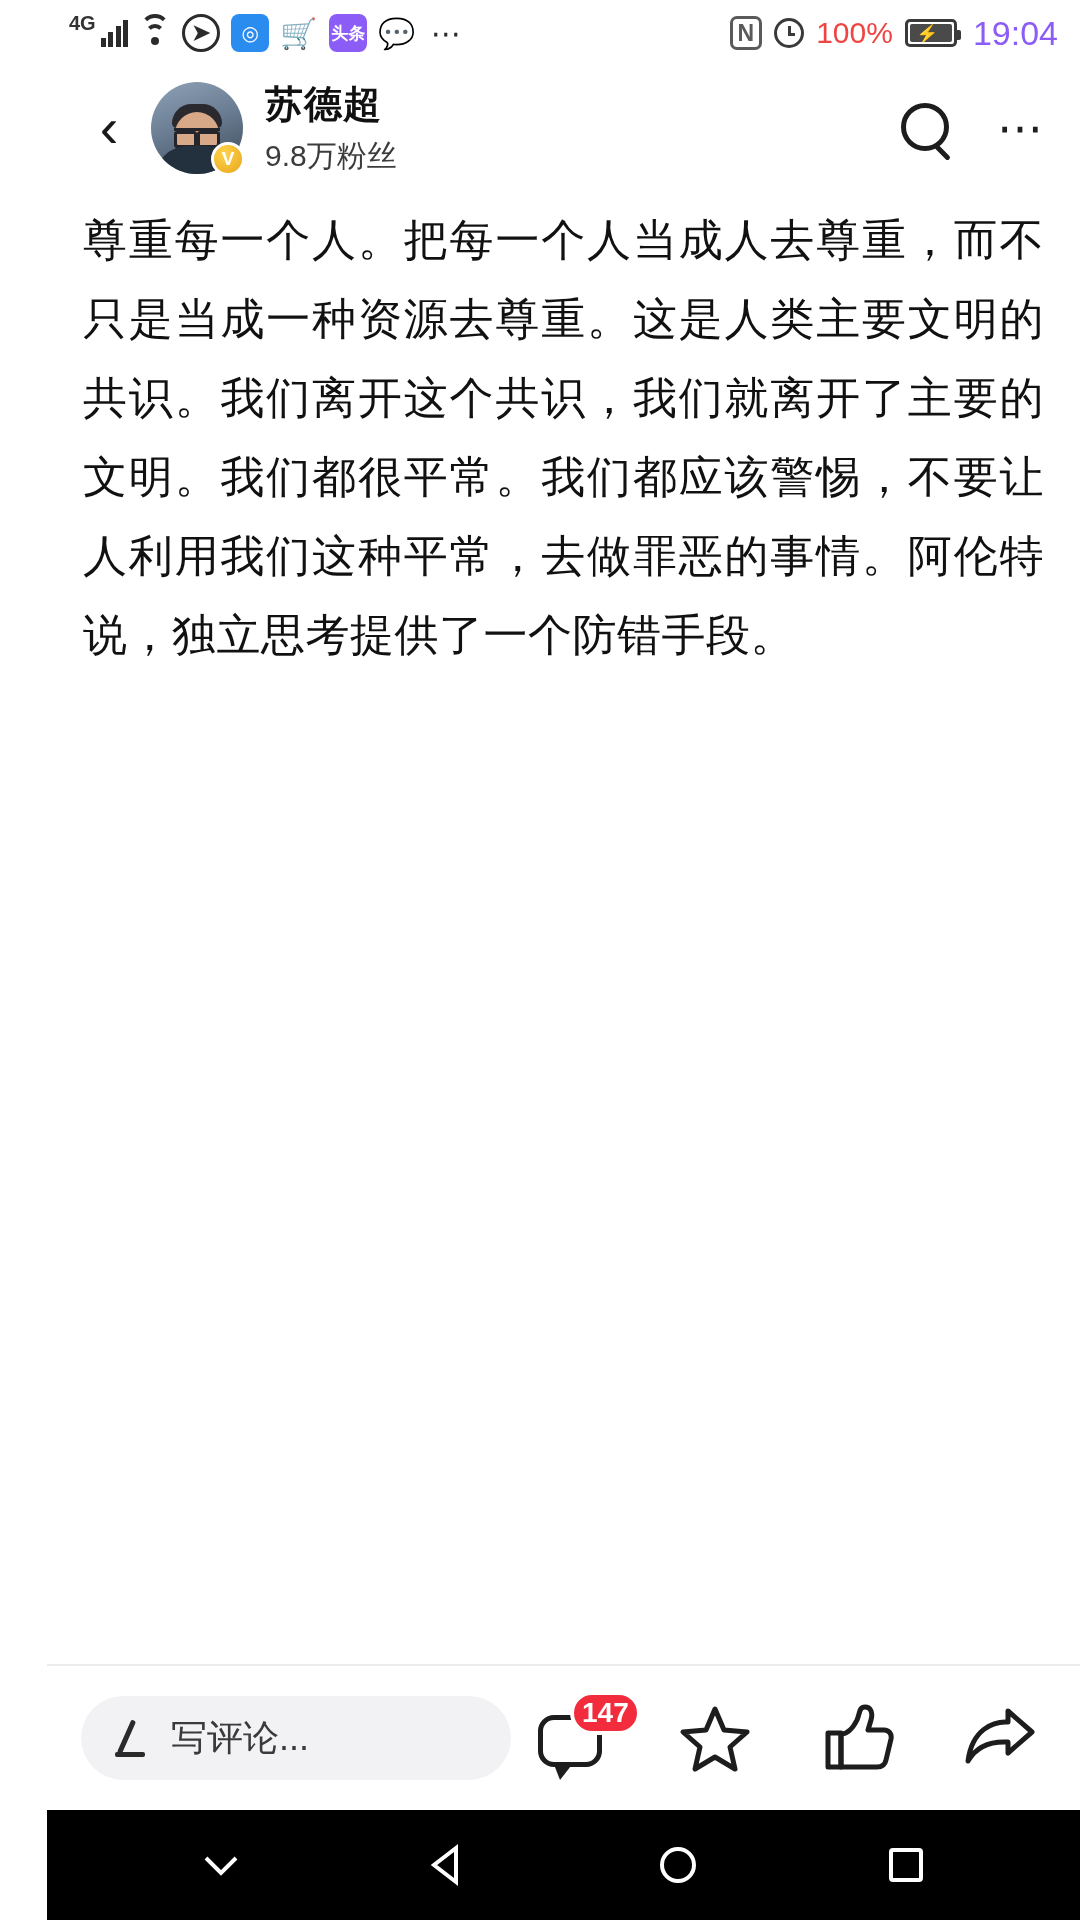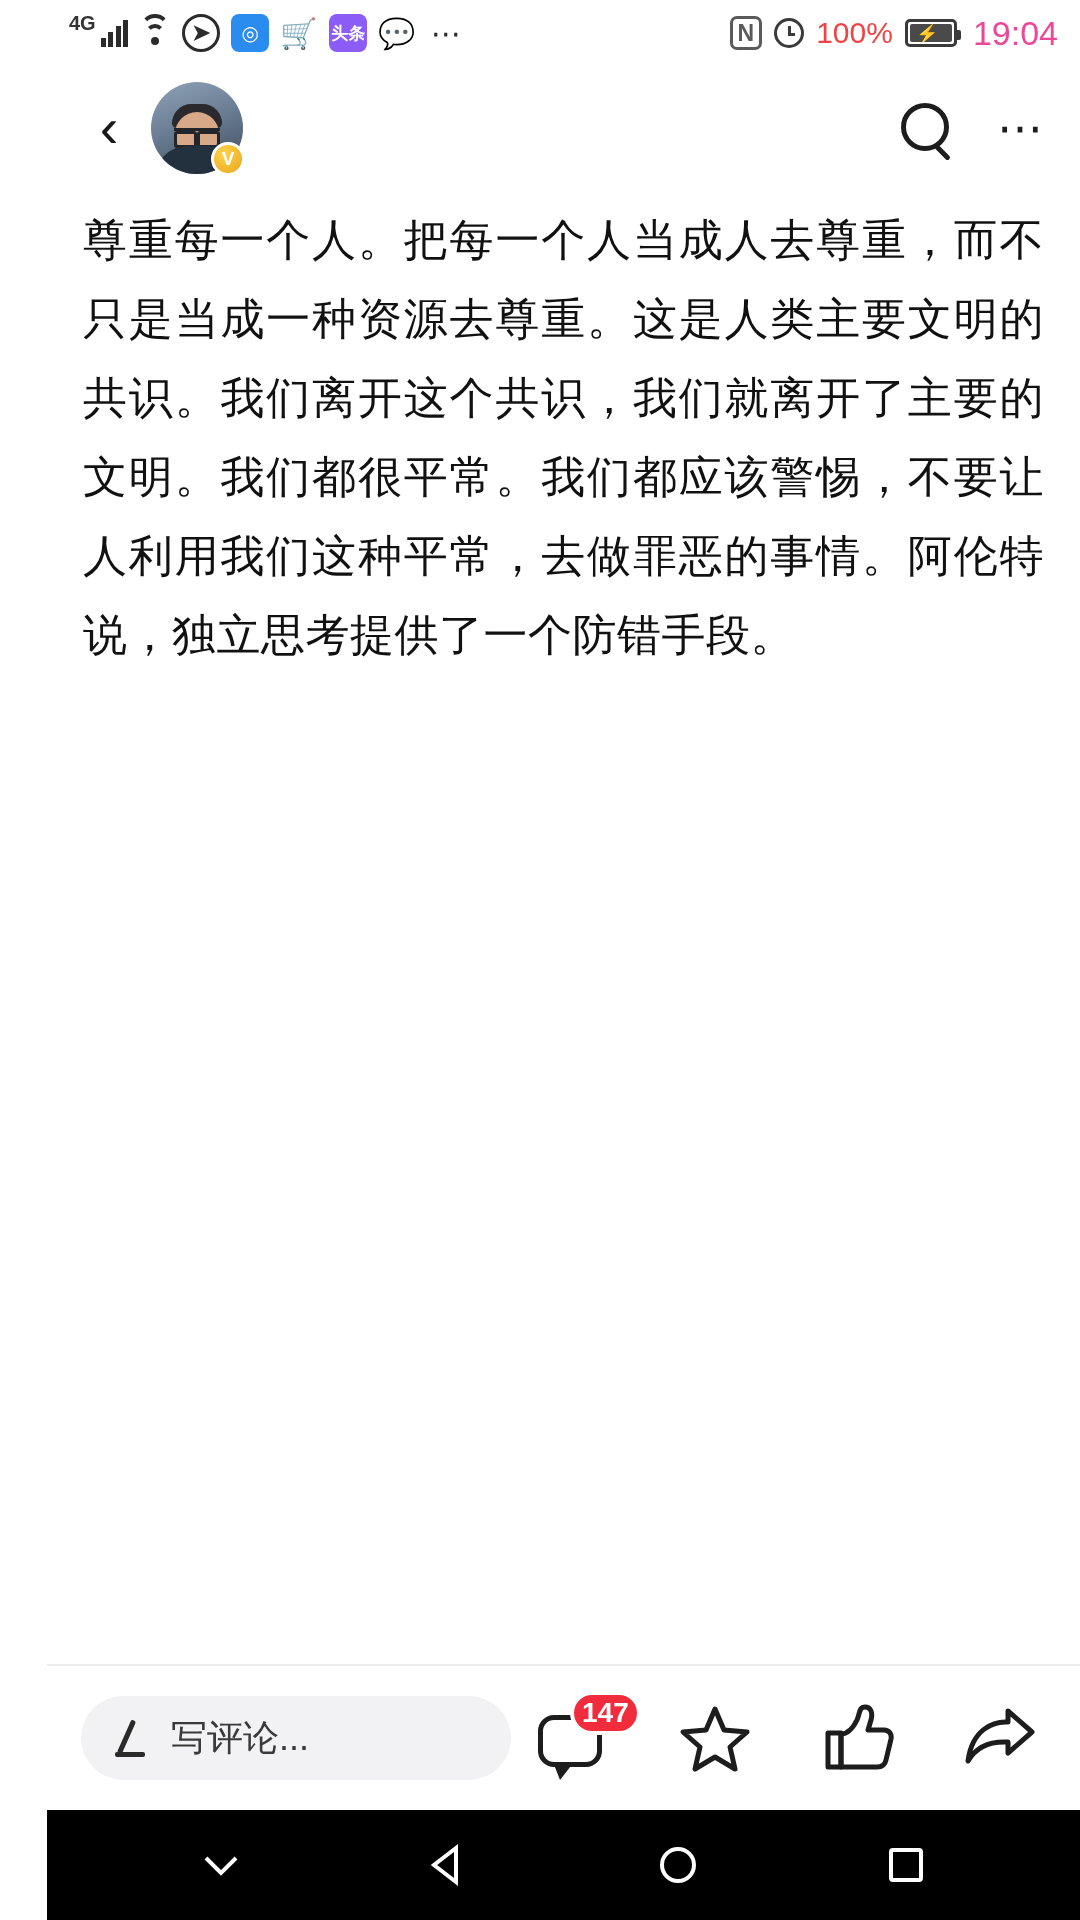--- a/index.html
+++ b/index.html
@@ -121,21 +121,21 @@
     content: ""; position: absolute; right: -7px; top: 8px;
     width: 4px; height: 10px; background: #3a3a3a; border-radius: 0 2px 2px 0;
   }
   .batt .fill {
     background: #4a4a4a; height: 100%; width: 100%; border-radius: 2px;
     position: relative; overflow: hidden;
   }
   .batt .bolt {
     position: absolute; left: 6px; top: 1px; color: #fff; font-size: 18px; line-height: 18px;
   }
-  .clock { font-size: 34px; color: #ec4899; margin-left: 4px; }
+  .clock { font-size: 34px; color: #8b5cf6; margin-left: 4px; }
 
   
   .appbar {
     flex: 0 0 124px;
     display: flex;
     align-items: center;
     padding: 0 34px;
     background: #ffffff;
   }
   .back {
@@ -318,20 +318,24 @@
     <div class="back">‹</div>
     <div class="avatar-wrap">
       <div class="avatar">
         <div class="hair"></div>
         <div class="face"></div>
         <div class="glasses"></div>
         <div class="body"></div>
       </div>
       <div class="badge-v">V</div>
     </div>
+    <div class="name-block">
+      <div class="uname">苏德超</div>
+      <div class="ufans">9.8万粉丝</div>
+    </div>
     <div class="appbar-right">
       <div class="search-ic"></div>
       <div class="more-ic">⋯</div>
     </div>
   </div>
 
   <div class="article">
     <p class="para">尊重每一个人。把每一个人当成人去尊重，而不只是当成一种资源去尊重。这是人类主要文明的共识。我们离开这个共识，我们就离开了主要的文明。我们都很平常。我们都应该警惕，不要让人利用我们这种平常，去做罪恶的事情。阿伦特说，独立思考提供了一个防错手段。</p>
   </div>
 

